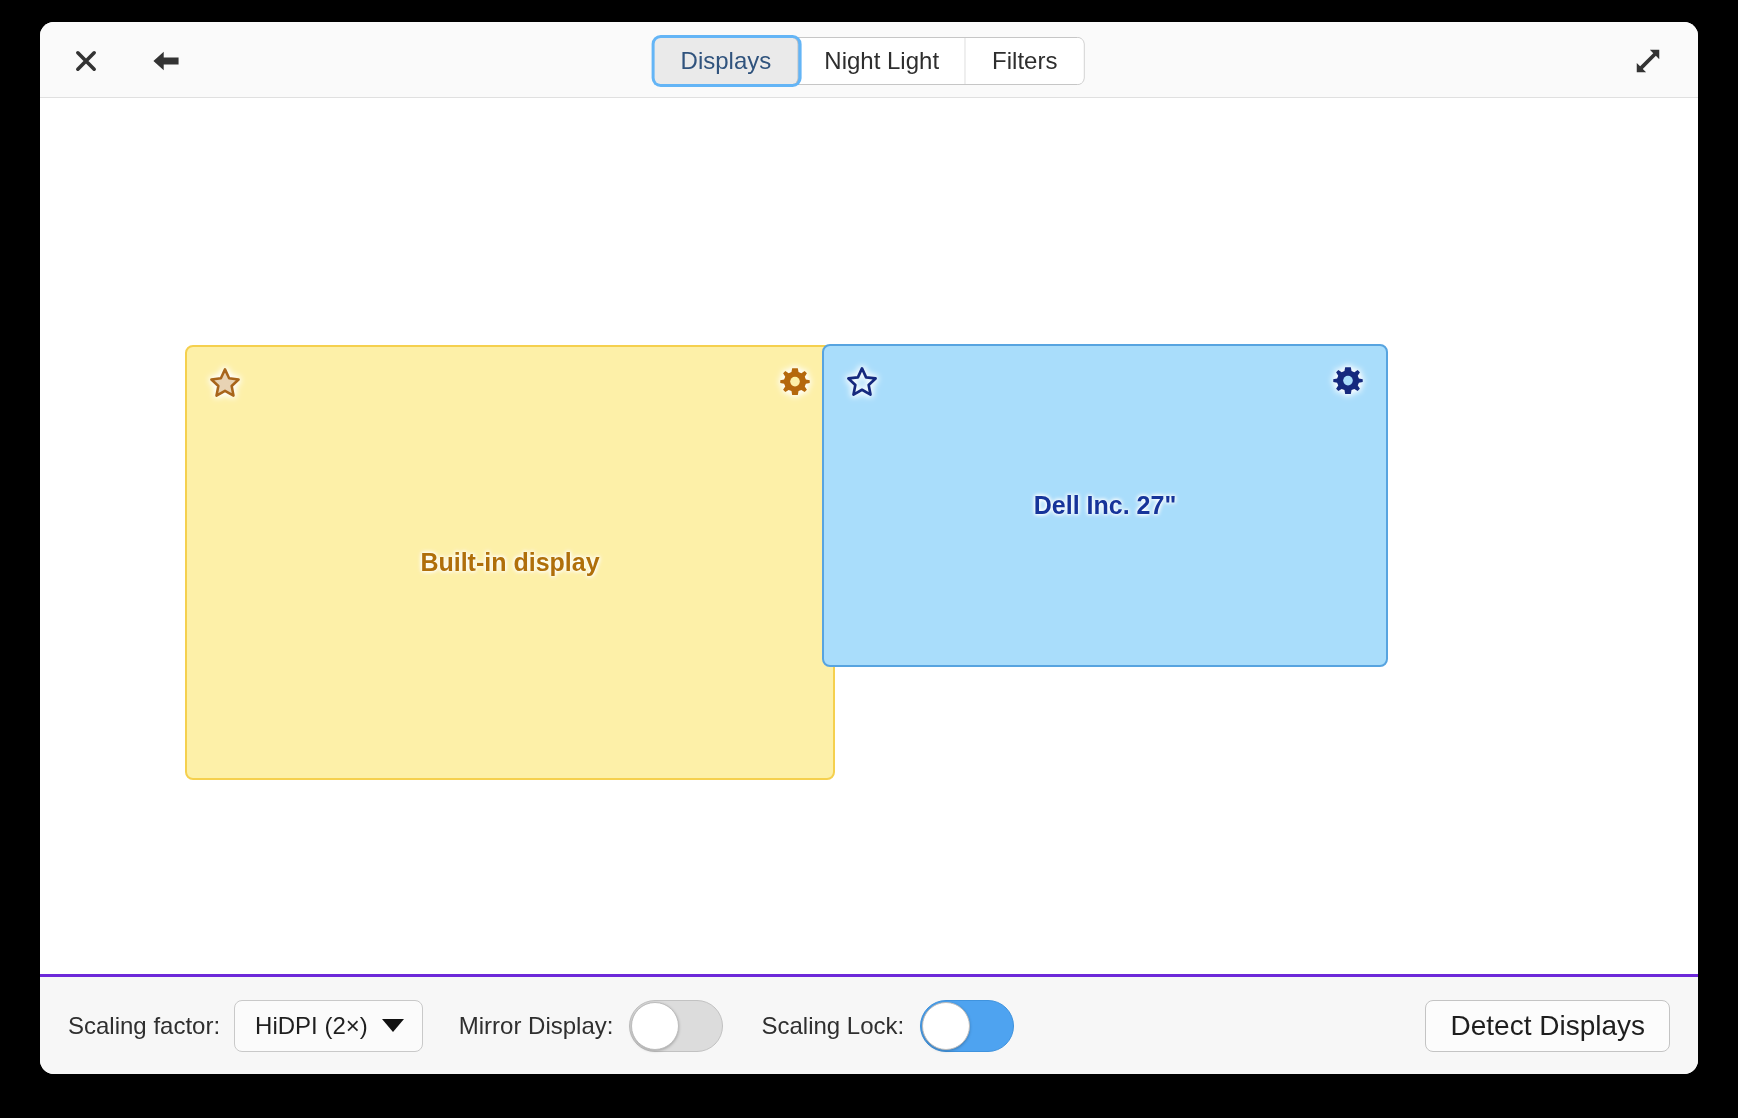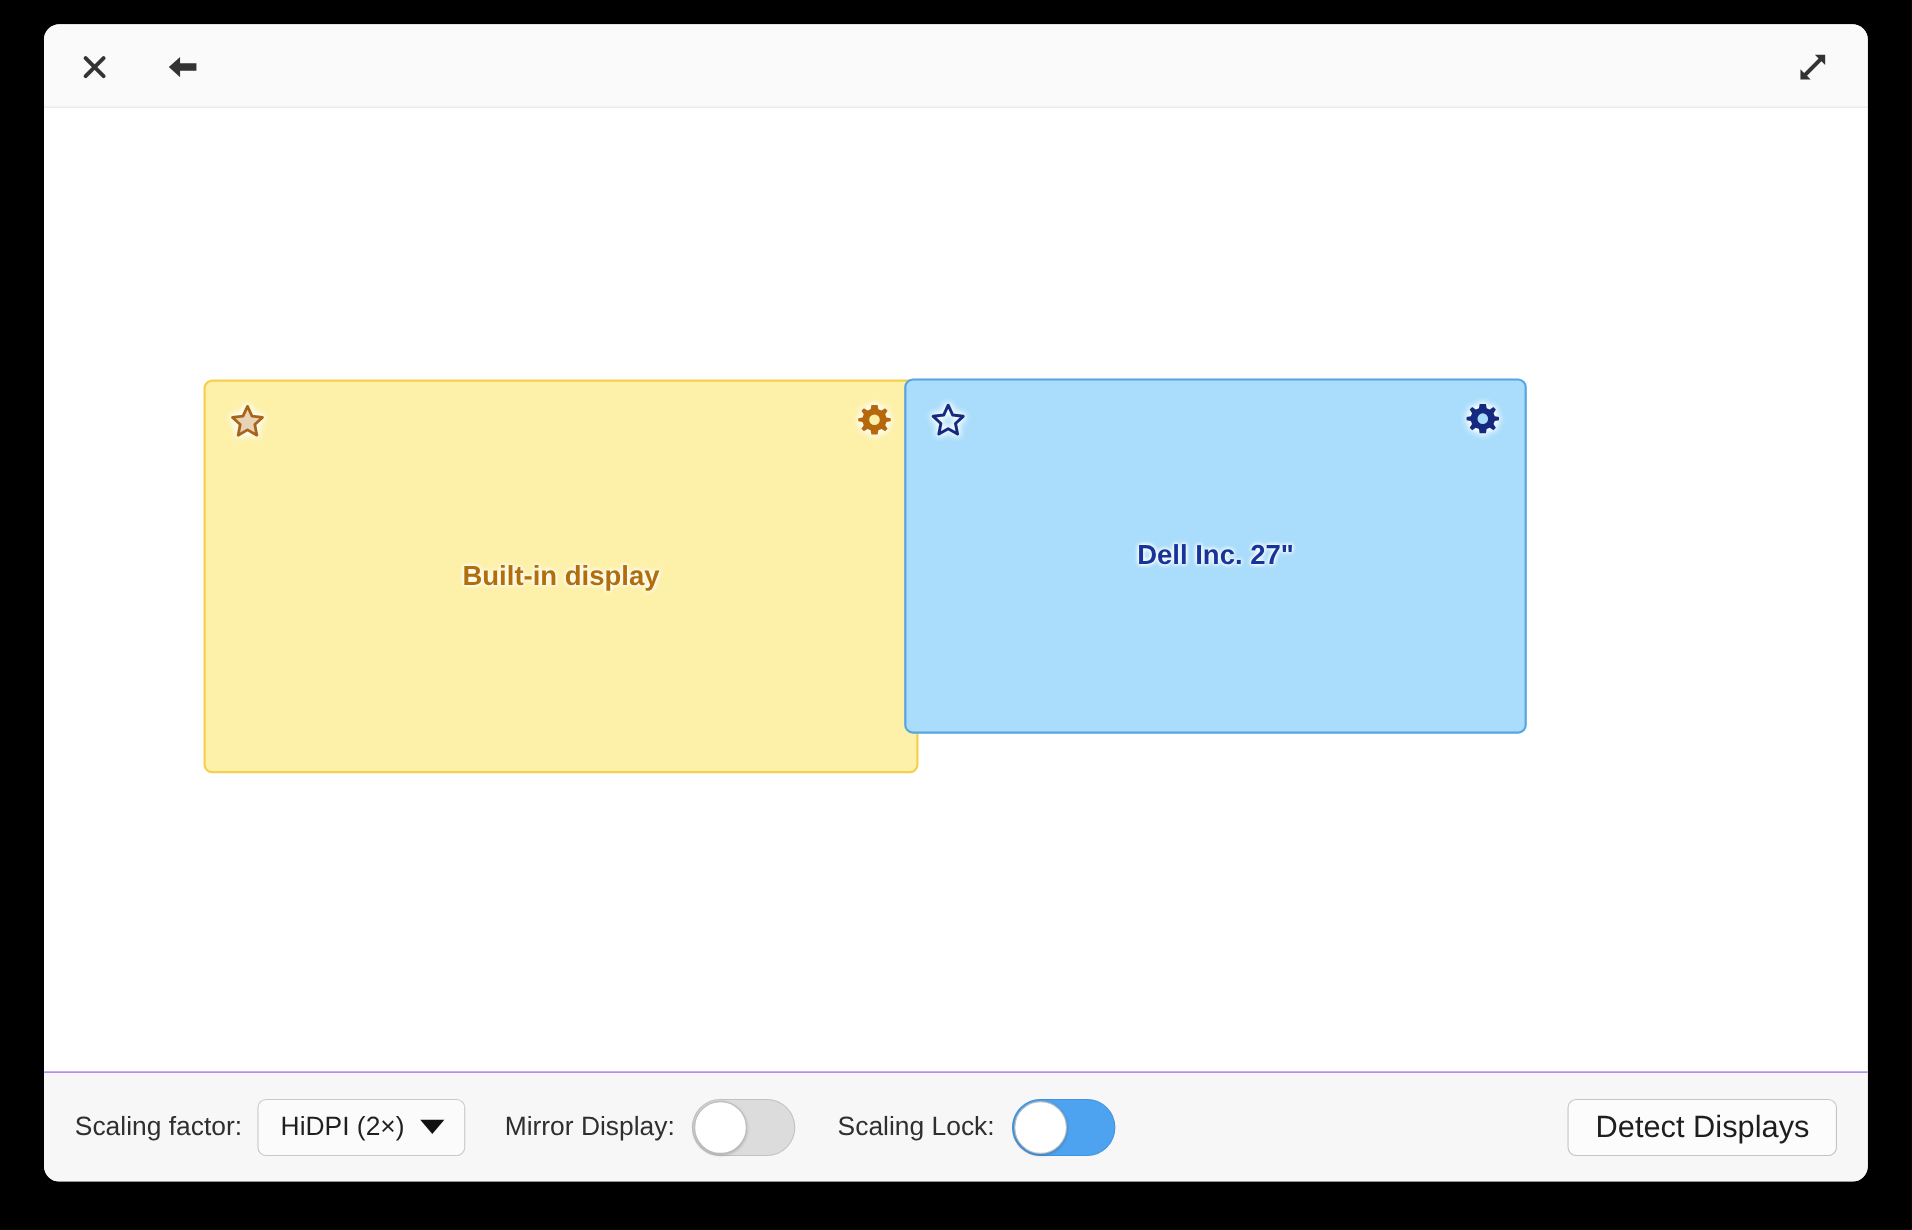--- a/index.html
+++ b/index.html
@@ -111,41 +111,41 @@
     display: flex; align-items: center; justify-content: center;
     cursor: pointer;
     filter: drop-shadow(0 0 3px #ffffff) drop-shadow(0 0 3px #ffffff);
   }
   .icon-star { top: 18px; left: 20px; }
   .icon-gear { top: 18px; right: 20px; }
 
   
   #display-builtin {
     left: 145px; top: 247px;
-    width: 650px; height: 358px;
+    width: 650px; height: 435px;
     background: #fdf0a8;
     border: 2px solid #f5d04e;
   }
   #display-builtin .display-label { color: #b06f0a; }
 
   
   #display-external {
     left: 782px; top: 246px;
     width: 566px; height: 323px;
     background: #a9ddfb;
     border: 2px solid #57a4e0;
   }
   #display-external .display-label { color: #16349a; }
 
   
   #footer {
     flex: 0 0 100px;
     height: 100px;
     background: #f7f7f7;
-    border-top: 1px solid #6d28d9;
+    border-top: 3px solid #6d28d9;
     display: flex;
     align-items: center;
     padding: 0 28px;
   }
   .ftr-label {
     font-size: 24px;
     color: #2f2f2f;
     white-space: nowrap;
   }
   #scaling-select {
@@ -231,20 +231,25 @@
         <path d="M5 5 L19 19 M19 5 L5 19" stroke="#333333" stroke-width="3.1" stroke-linecap="round"></path>
       </svg>
     </div>
 
     <div class="hdr-btn" id="back-btn">
       <svg width="32" height="28" viewBox="0 0 28 24">
         <path d="M3 12 L12 4 L12 9 L25 9 L25 15 L12 15 L12 20 Z" fill="#333333"></path>
       </svg>
     </div>
 
+    <div id="tabs">
+      <div class="tab active">Displays</div>
+      <div class="tab">Night Light</div>
+      <div class="tab">Filters</div>
+    </div>
 
     <div class="hdr-btn" id="expand-btn">
       <svg width="30" height="30" viewBox="0 0 24 24">
         <path d="M21 3 L13.5 3 L16.2 5.7 L5.7 16.2 L3 13.5 L3 21 L10.5 21 L7.8 18.3 L18.3 7.8 L21 10.5 Z" fill="#333333"></path>
       </svg>
     </div>
 
   </div>
 
   <div id="canvas">

